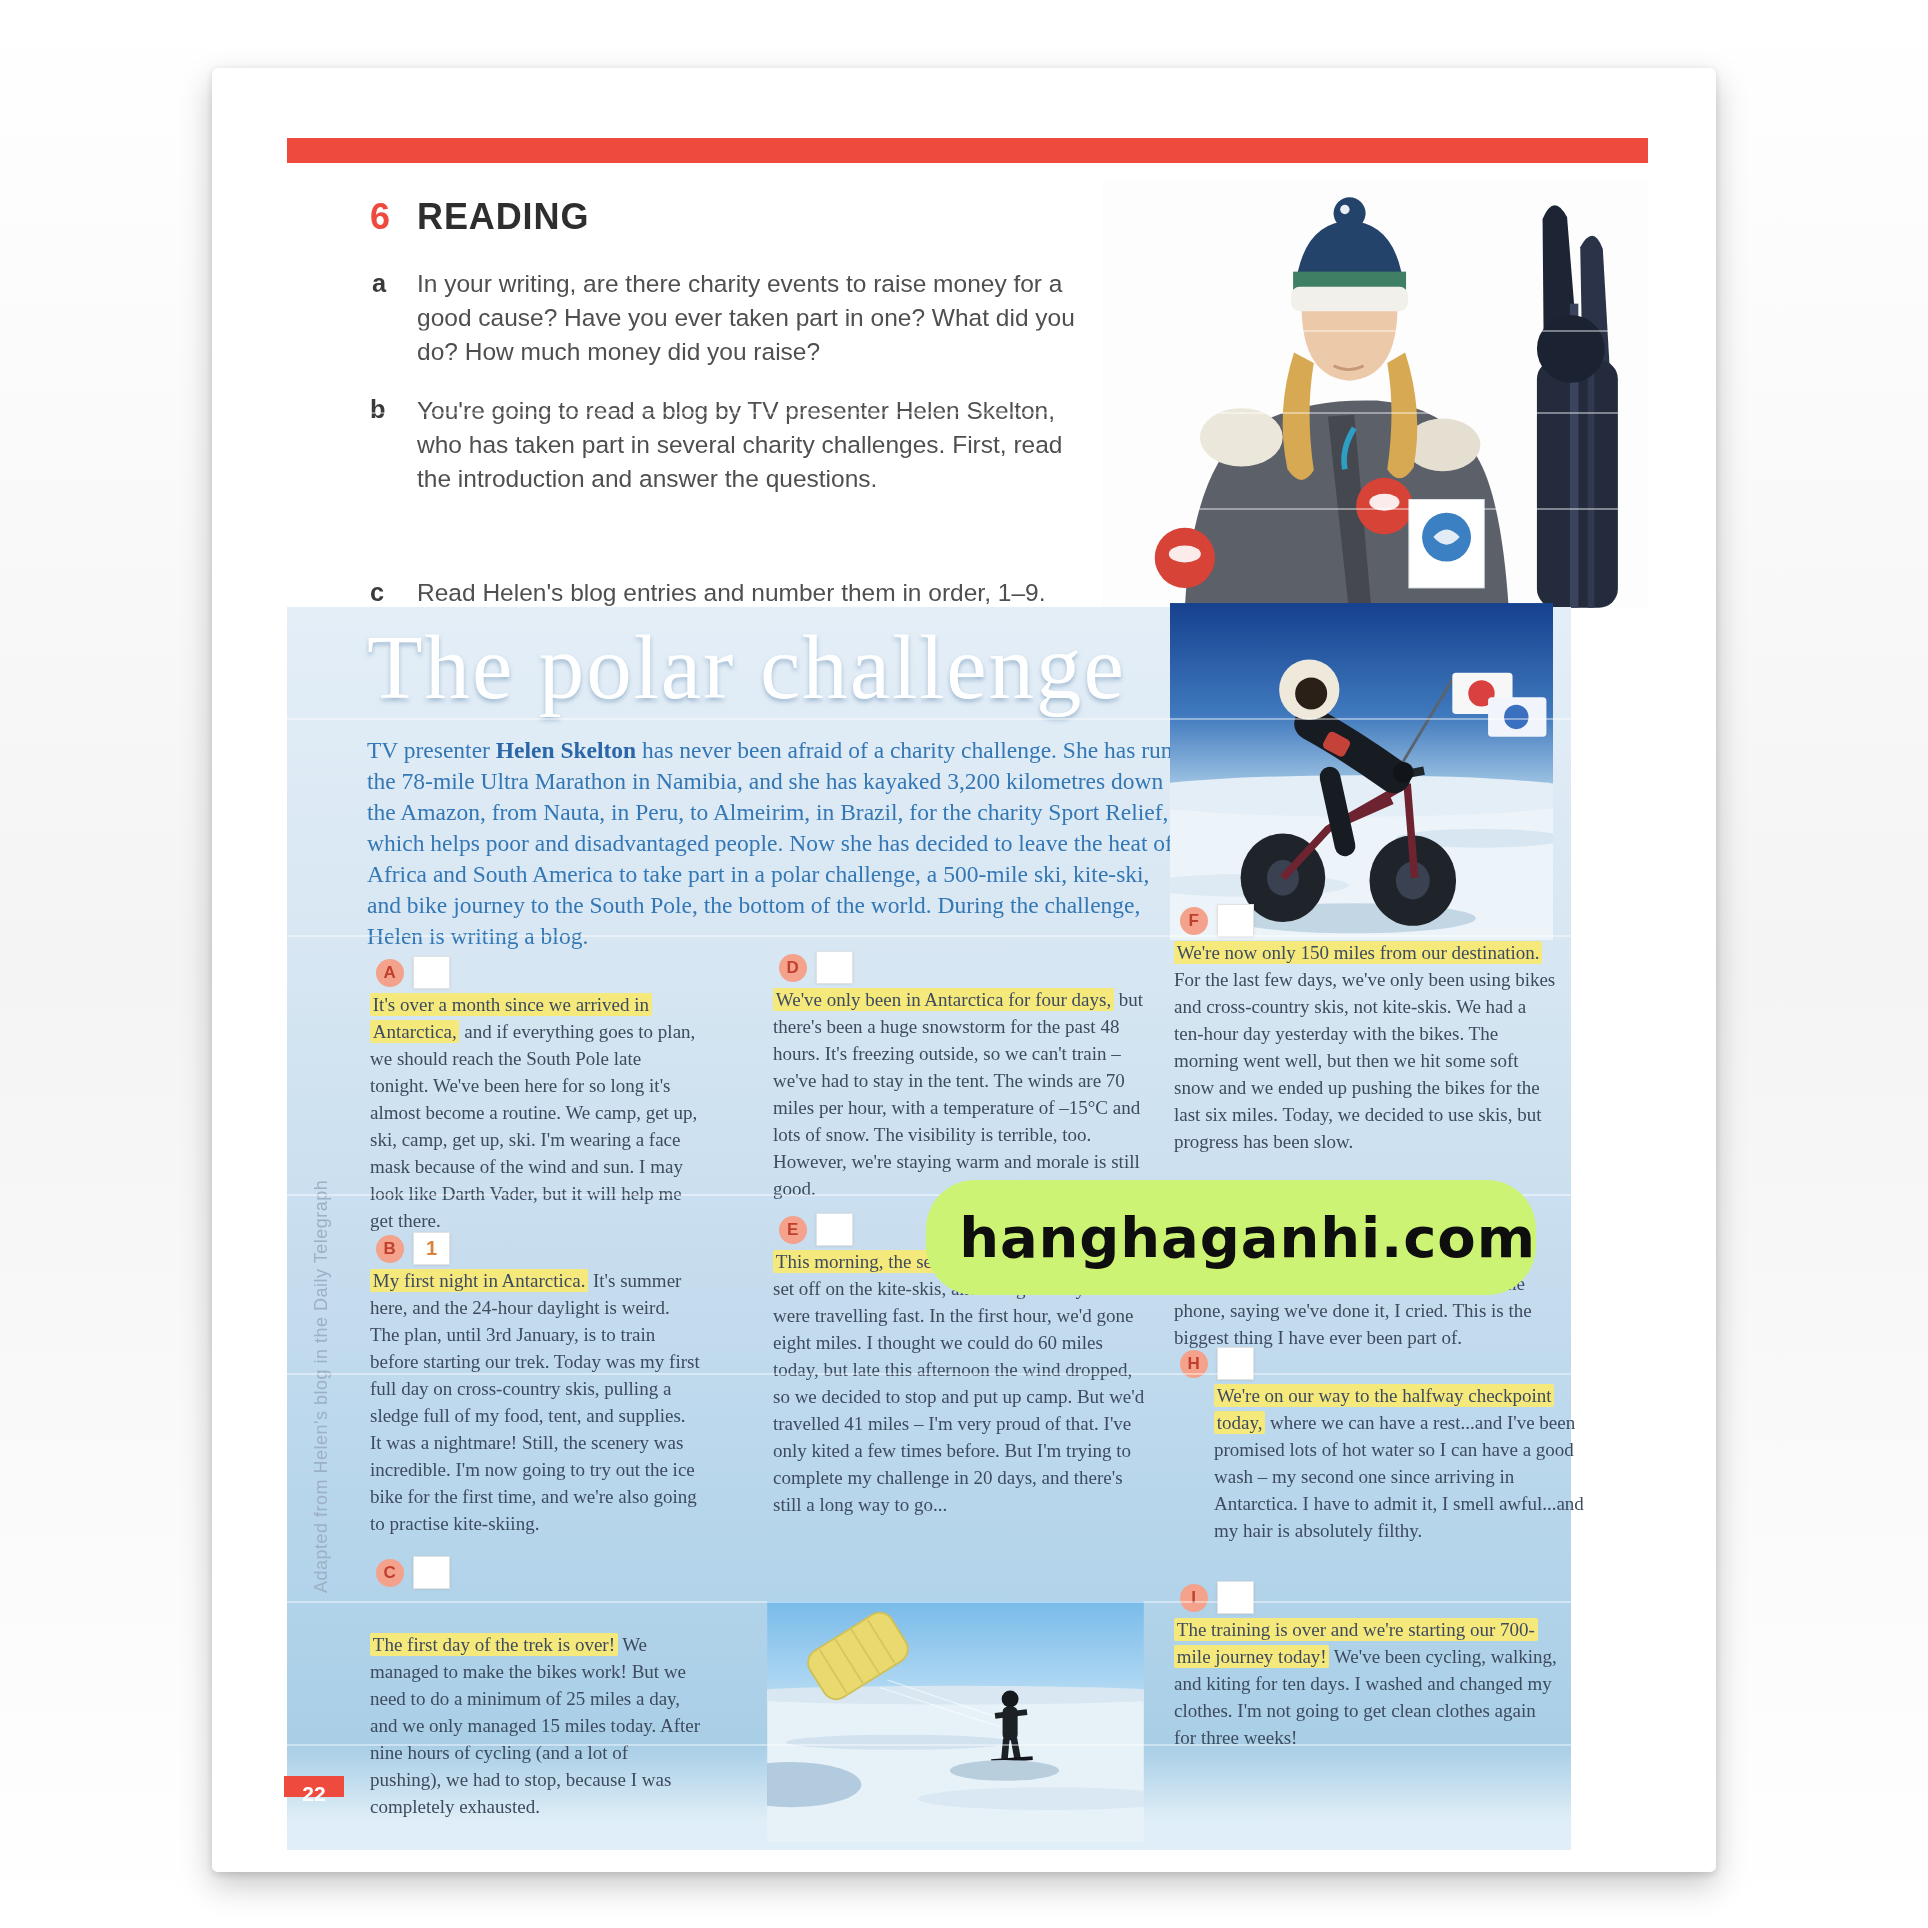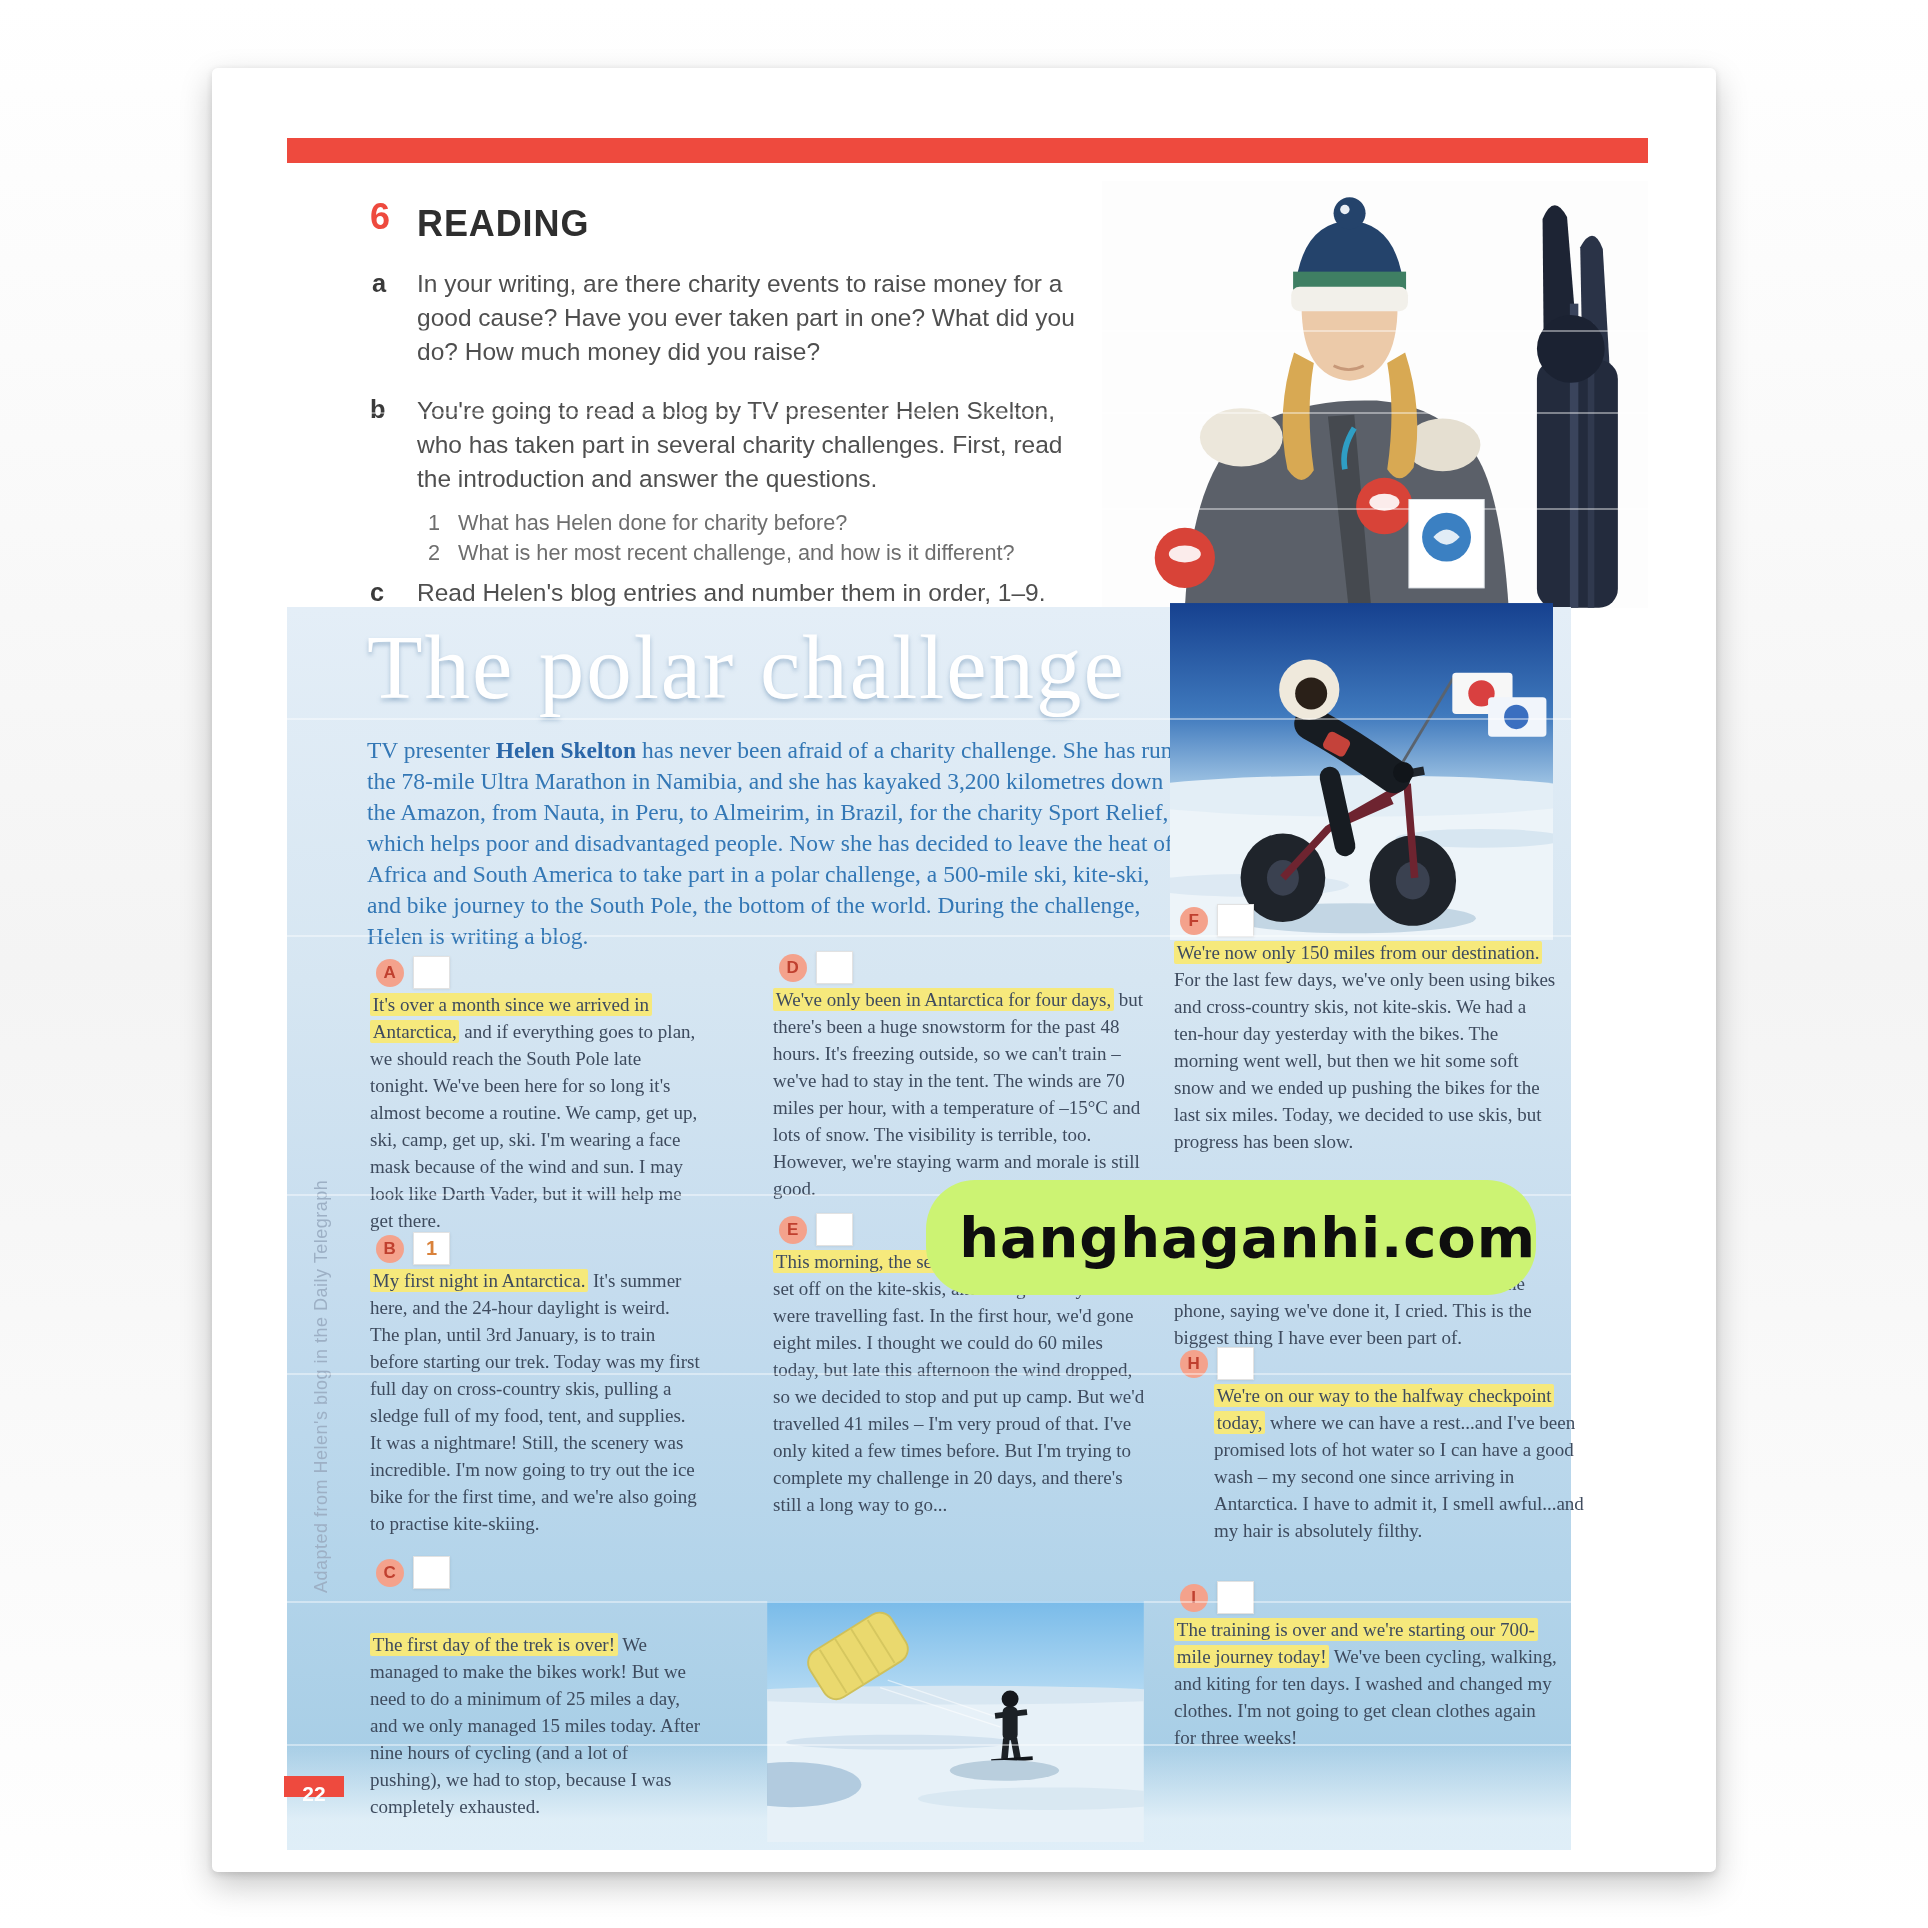--- a/index.html
+++ b/index.html
@@ -1,21 +1,21 @@
 <!DOCTYPE html>
 <html style="font-size:15px"><head>
 <meta charset="utf-8">
 <style>
   html,body{margin:0;padding:0;background:#fafafa;}
   .canvas{position:relative;width:1928px;height:1928px;background:linear-gradient(180deg,#ffffff 0%,#f4f4f4 50%,#ffffff 100%);overflow:hidden;font-family:"Liberation Sans",sans-serif;}
   .sheet{position:absolute;left:212px;top:68px;width:1504px;height:1804px;background:#ffffff;border-radius:5.6px;box-shadow:0 13px 32px rgba(0,0,0,.22),0 2.8px 7.5px rgba(0,0,0,.12);}
   .redbar{position:absolute;left:287px;top:138px;width:1361px;height:24.5px;background:#ee4a3e;}
   
   .secnum{position:absolute;left:370px;top:196px;font-size:36px;font-weight:bold;color:#ee4a3e;}
-  .sectitle{position:absolute;left:417px;top:203px;font-size:36px;font-weight:bold;color:#2e2e2e;letter-spacing:0.9px;}
+  .sectitle{position:absolute;left:417px;top:196px;font-size:36px;font-weight:bold;color:#2e2e2e;letter-spacing:0.9px;}
   .exletter{position:absolute;font-size:25.4px;font-weight:bold;color:#3a3a3a;}
   .extext{position:absolute;left:417px;width:673px;font-size:24.5px;line-height:34px;color:#4f4f4f;}
   .questions{position:absolute;left:428px;width:678px;font-size:21.7px;line-height:30px;color:#6e6e6e;}
   .q-num{display:inline-block;width:30px;}
   mark.hl{background:#f6e97c;color:inherit;padding:0.9px 2.8px;border-radius:1.9px;-webkit-box-decoration-break:clone;box-decoration-break:clone;}
   
   .photo{position:absolute;overflow:hidden;}
   .photo svg{display:block;}
   
   .article{position:absolute;left:287px;top:607px;width:1284px;height:1243px;background:linear-gradient(180deg,#e4eef7 0%,#d6e6f2 30%,#c5dcee 55%,#b3d4ea 78%,#a2cbe4 100%);}
@@ -45,24 +45,20 @@
   <div class="redbar"></div>
 
   <div class="secnum">6</div>
   <div class="sectitle">READING</div>
 
   <div class="exletter" style="left:372px;top:269px;">a</div>
   <div class="extext" style="top:267px;">In your writing, are there charity events to raise money for a good cause? Have you ever taken part in one? What did you do? How much money did you raise?</div>
 
   <div class="exletter" style="left:370px;top:395px;">b</div>
   <div class="extext" style="top:394px;">You're going to read a blog by TV presenter Helen Skelton, who has taken part in several charity challenges. First, read the introduction and answer the questions.</div>
-  <div class="questions" style="top:508px;">
-    <div><span class="q-num">1</span><span>What has Helen done for charity before?</span></div>
-    <div><span class="q-num">2</span><span>What is her most recent challenge, and how is it different?</span></div>
-  </div>
 
   <div class="exletter" style="left:370px;top:578px;">c</div>
   <div class="extext" style="top:576px;"><span>Read Helen's blog entries and number them in order, 1–9. Use the </span><mark class="hl">highlighted</mark><span> phrases to help you.</span></div>
 
   <div class="photo" style="left:1102px;top:181px;width:546px;height:427px;">
     <svg width="546" height="427" viewBox="0 0 580 453">
       <rect width="580" height="453" fill="#fdfdfd"></rect>
 
       <path d="M468 40 Q480 12 494 38 L512 260 L470 268 Z" fill="#1d2434"></path>
       <path d="M508 70 Q522 45 532 72 L544 280 L512 286 Z" fill="#2a3347"></path>

